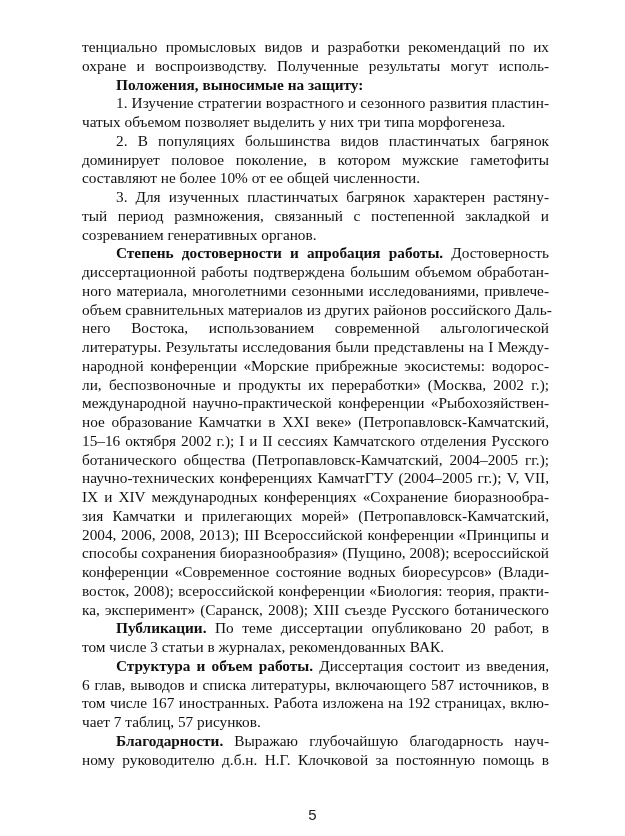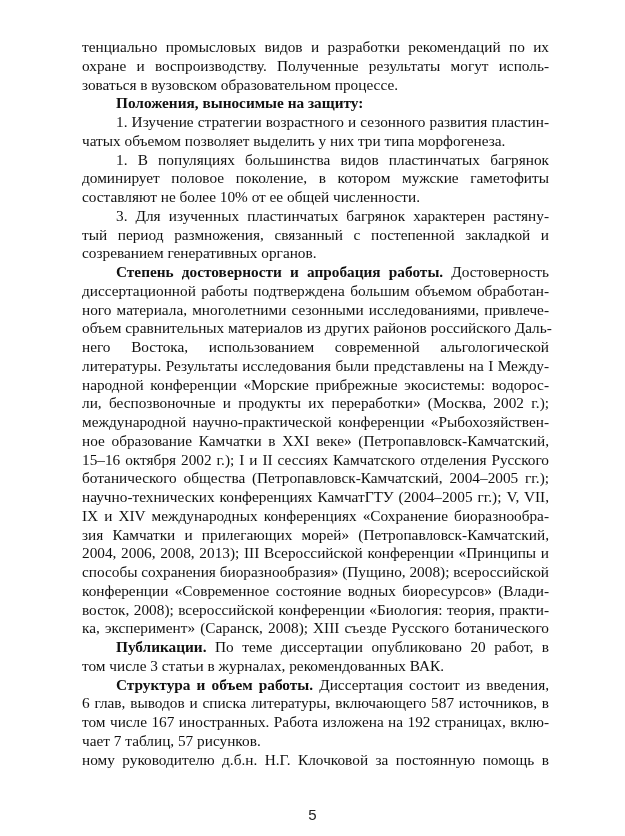--- a/index.html
+++ b/index.html
@@ -14,25 +14,24 @@
   #pagenum { position:absolute; left:0; width:625px; top:806px; text-align:center;
              font-family:"Liberation Sans", "DejaVu Sans", sans-serif; font-size:15px; color:#222; }
 </style>
 </head>
 <body>
 
 <div id="page">
   <div id="text">
       <div class="line j"><span>тенциально промысловых видов и разработки рекомендаций по их</span></div>
       <div class="line j"><span>охране и воспроизводству. Полученные результаты могут исполь-</span></div>
-      <div class="line"><span>зоваться в вузовском образовательном процессе.</span></div>
       <div class="line ind"><b>Положения, выносимые на защиту:</b></div>
       <div class="line j ind"><span>1. Изучение стратегии возрастного и сезонного развития пластин-</span></div>
       <div class="line"><span>чатых объемом позволяет выделить у них три типа морфогенеза.</span></div>
-      <div class="line j ind"><span>1. В популяциях большинства видов пластинчатых багрянок</span></div>
+      <div class="line j ind"><span>2. В популяциях большинства видов пластинчатых багрянок</span></div>
       <div class="line j"><span>доминирует половое поколение, в котором мужские гаметофиты</span></div>
       <div class="line"><span>составляют не более 10% от ее общей численности.</span></div>
       <div class="line j ind"><span>3. Для изученных пластинчатых багрянок характерен растяну-</span></div>
       <div class="line j"><span>тый период размножения, связанный с постепенной закладкой и</span></div>
       <div class="line"><span>созреванием генеративных органов.</span></div>
       <div class="line j ind"><b>Степень достоверности и апробация работы.</b><span> Достоверность</span></div>
       <div class="line j"><span>диссертационной работы подтверждена большим объемом обработан-</span></div>
       <div class="line j"><span>ного материала, многолетними сезонными исследованиями, привлече-</span></div>
       <div class="line j"><span>объем сравнительных материалов из других районов российского Даль-</span></div>
       <div class="line j"><span>него Востока, использованием современной альгологической</span></div>
@@ -50,16 +49,17 @@
       <div class="line j"><span>способы сохранения биоразнообразия» (Пущино, 2008); всероссийской</span></div>
       <div class="line j"><span>конференции «Современное состояние водных биоресурсов» (Влади-</span></div>
       <div class="line j"><span>восток, 2008); всероссийской конференции «Биология: теория, практи-</span></div>
       <div class="line j"><span>ка, эксперимент» (Саранск, 2008); XIII съезде Русского ботанического</span></div>
       <div class="line j ind"><b>Публикации.</b><span> По теме диссертации опубликовано 20 работ, в</span></div>
       <div class="line"><span>том числе 3 статьи в журналах, рекомендованных ВАК.</span></div>
       <div class="line j ind"><b>Структура и объем работы.</b><span> Диссертация состоит из введения,</span></div>
       <div class="line j"><span>6 глав, выводов и списка литературы, включающего 587 источников, в</span></div>
       <div class="line j"><span>том числе 167 иностранных. Работа изложена на 192 страницах, вклю-</span></div>
       <div class="line"><span>чает 7 таблиц, 57 рисунков.</span></div>
+      <div class="line j ind"><b>Благодарности.</b><span> Выражаю глубочайшую благодарность науч-</span></div>
       <div class="line j"><span>ному руководителю д.б.н. Н.Г. Клочковой за постоянную помощь в</span></div>
     </div>
   <div id="pagenum">5</div>
 </div>
 
 </body></html>

